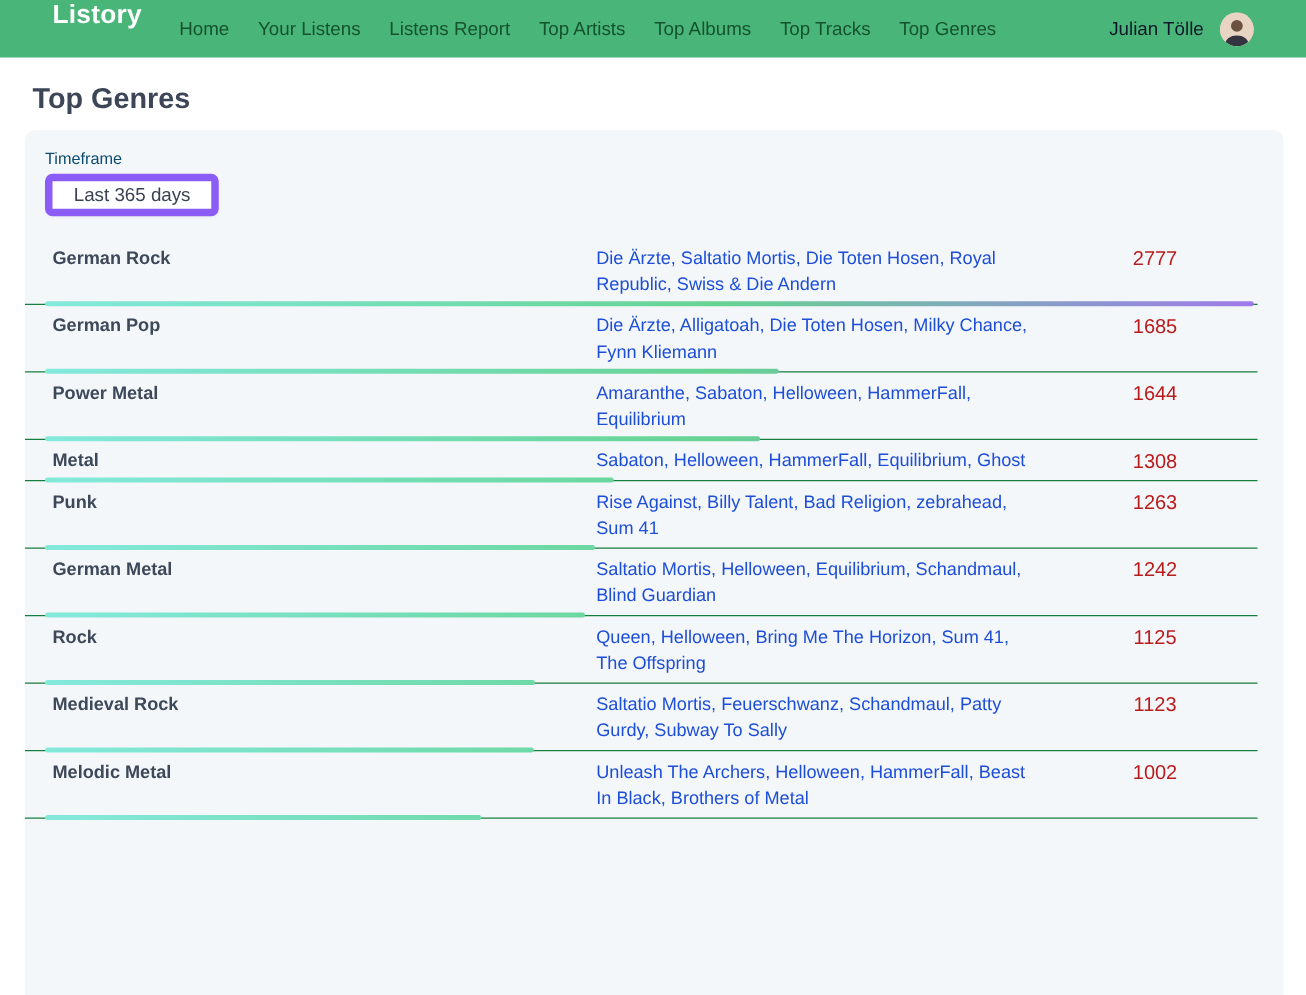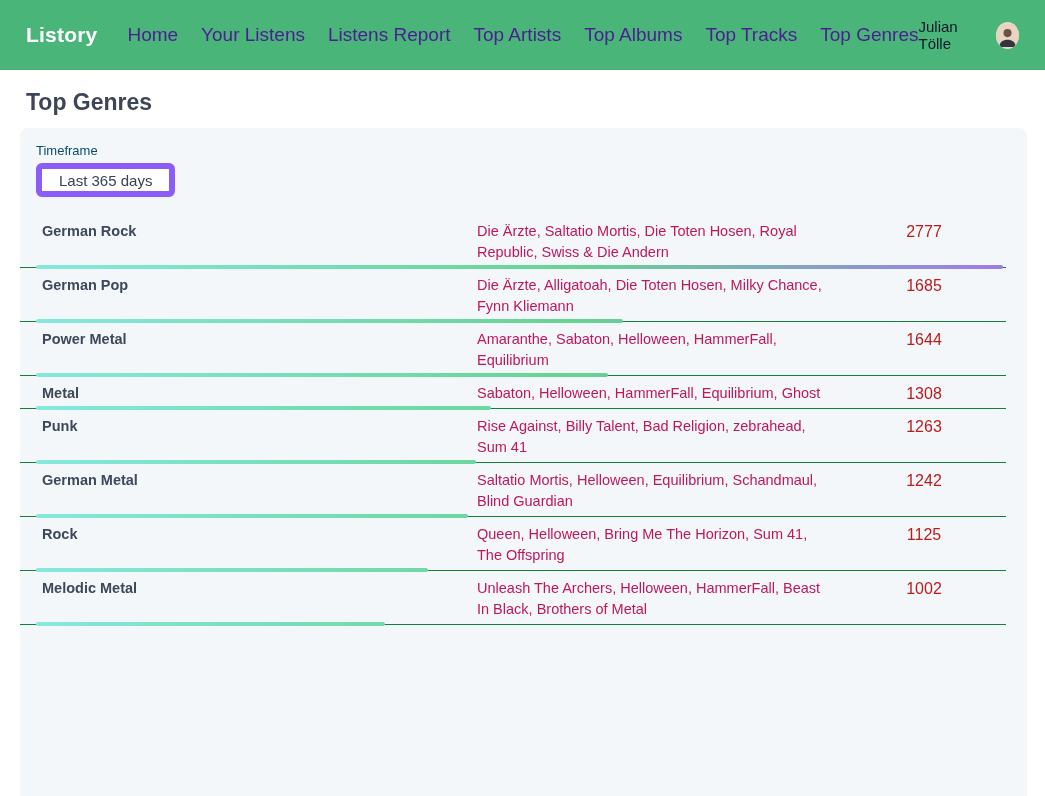--- a/index.html
+++ b/index.html
@@ -6,30 +6,30 @@
   html,body { margin:0; padding:0; }
   body {
     width:1045px; height:796px; overflow:hidden;
     background:#ffffff;
     font-family:"Liberation Sans", sans-serif;
     -webkit-font-smoothing:antialiased;
   }
 
   
   .nav {
-    height:70px; background:#4ab578;
-    display:flex; align-items:center;
-    padding:0 26px;
+    height:46px; background:#4ab578;
+    display:flex; 
+    padding:0 42px;
   }
   .brand {
     color:#ffffff; font-size:21px; font-weight:700;
     letter-spacing:.2px; margin-right:30px; cursor:pointer;
   }
   .nav-links { display:flex; gap:23px; flex:1; align-items:center; }
-  .nav-link { color:#4c1d95; font-size:19px; cursor:pointer; white-space:nowrap; }
+  .nav-link { color:#14532d; font-size:15px; cursor:pointer; white-space:nowrap; }
   .nav-user { display:flex; align-items:center; gap:13px; }
   .nav-user-name { color:#0f172a; font-size:15px; }
   .avatar {
     width:27px; height:27px; border-radius:50%;
     background:#ead9c9; overflow:hidden; cursor:pointer;
     display:block;
   }
   .avatar svg { display:block; width:100%; height:100%; }
 
   
@@ -59,21 +59,21 @@
     position:relative; display:flex; align-items:flex-start;
     margin-right:21px; padding:7px 0 4px;
     border-bottom:1px solid #15803d;
   }
   .cell-genre {
     width:457px; padding-left:22px; padding-right:10px;
     font-size:14.5px; font-weight:700; color:#3d4859; line-height:21px;
   }
   .cell-artists {
     width:365px; padding-right:8px;
-    font-size:14.5px; color:#be185d; line-height:21px;
+    font-size:14.5px; color:#1d4ed8; line-height:21px;
   }
   .cell-count {
     flex:1; text-align:center;
     font-size:16px; color:#b91c1c; line-height:21px;
   }
   .bar-track {
     position:absolute; left:16px; right:3px; bottom:-2px; height:4px;
     pointer-events:none;
   }
   .genre-bar {
@@ -166,20 +166,28 @@
       </div>
       <div class="genre-row">
         <div class="cell-genre">Rock</div>
         <div class="cell-artists">Queen, Helloween, Bring Me The Horizon, Sum 41, The Offspring</div>
         <div class="cell-count">1125</div>
         <div class="bar-track">
           <div class="genre-bar" style="width: 40.5113%; background-image: linear-gradient(90deg, rgb(132, 233, 220) 0%, rgb(102, 211, 146) 56%, rgb(159, 122, 234) 100%); background-size: 246.844% 100%;"></div>
         </div>
       </div>
       <div class="genre-row">
+        <div class="cell-genre">Medieval Rock</div>
+        <div class="cell-artists">Saltatio Mortis, Feuerschwanz, Schandmaul, Patty Gurdy, Subway To Sally</div>
+        <div class="cell-count">1123</div>
+        <div class="bar-track">
+          <div class="genre-bar" style="width: 40.4393%; background-image: linear-gradient(90deg, rgb(132, 233, 220) 0%, rgb(102, 211, 146) 56%, rgb(159, 122, 234) 100%); background-size: 247.284% 100%;"></div>
+        </div>
+      </div>
+      <div class="genre-row">
         <div class="cell-genre">Melodic Metal</div>
         <div class="cell-artists">Unleash The Archers, Helloween, HammerFall, Beast In Black, Brothers of Metal</div>
         <div class="cell-count">1002</div>
         <div class="bar-track">
           <div class="genre-bar" style="width: 36.0821%; background-image: linear-gradient(90deg, rgb(132, 233, 220) 0%, rgb(102, 211, 146) 56%, rgb(159, 122, 234) 100%); background-size: 277.146% 100%;"></div>
         </div>
       </div>
     </div>
 </div>
 

